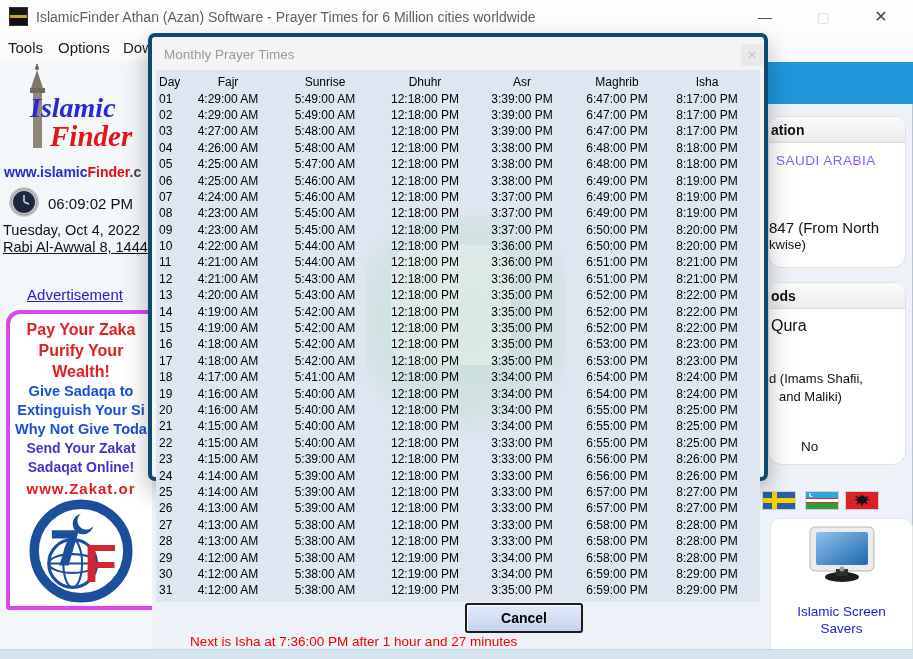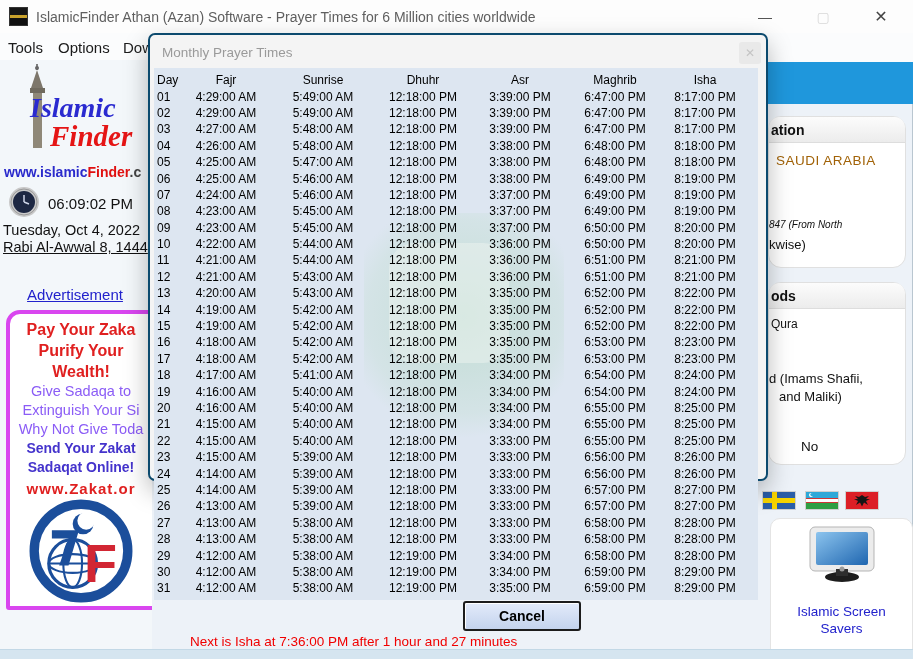--- a/index.html
+++ b/index.html
@@ -29,44 +29,44 @@
   .logo-finder{position:absolute;left:50px;top:60px;font-family:"Liberation Serif",serif;font-style:italic;font-weight:bold;font-size:29px;color:#e51515;}
   .website{position:absolute;left:4px;top:104px;font-size:14px;font-weight:600;white-space:nowrap;}
   .web-a{color:#2a2acc;} .web-b{color:#e01010;} .web-c{color:#444;}
   .clockicon{position:absolute;left:8px;top:126px;}
   .timeText{position:absolute;left:48px;top:135px;font-size:15px;color:#111;}
   .dateG{position:absolute;left:3px;top:162px;font-size:14.5px;color:#111;white-space:nowrap;}
   .dateH{position:absolute;left:3px;top:179px;font-size:14.5px;color:#111;text-decoration:underline;white-space:nowrap;}
   .advLink{position:absolute;left:0;top:226px;width:150px;text-align:center;font-size:15px;color:#2222cc;text-decoration:underline;cursor:pointer;}
   .adbox{position:absolute;left:6px;top:250px;width:150px;height:300px;background:#fff;border:4px solid #d946ef;border-radius:14px 3px 3px 3px;box-sizing:border-box;text-align:center;padding-top:5px;overflow:hidden;}
   .adr{font-size:16px;font-weight:bold;color:#e02020;line-height:21px;white-space:nowrap;}
-  .adg{font-size:14.5px;font-weight:400;color:#8b5cf6;line-height:19px;white-space:nowrap;}
+  .adg{font-size:14.5px;font-weight:700;color:#1d4ed8;line-height:19px;white-space:nowrap;}
   .adb{font-size:14px;font-weight:600;color:#4433cc;line-height:19px;white-space:nowrap;}
   .adu{font-size:15px;font-weight:bold;color:#e02020;letter-spacing:1px;margin-top:3px;white-space:nowrap;}
   .zlogo{margin-top:2px;}
   
   .banner{position:absolute;left:766px;top:62px;width:147px;height:42px;background:#1f97dc;}
   .rpanel{position:absolute;background:#fff;border:1px solid #e0e0e0;border-radius:13px;box-sizing:border-box;}
   .rp1{left:768px;top:116px;width:138px;height:152px;}
   .rp2{left:768px;top:282px;width:138px;height:183px;}
   .rphead{height:26px;background:linear-gradient(180deg,#fcfcfc,#ececec);border-bottom:1px solid #ddd;border-radius:10px 10px 0 0;
     font-size:14px;font-weight:bold;color:#111;padding:5px 0 0 2px;box-sizing:border-box;}
-  .country{position:absolute;left:7px;top:36px;font-size:13.5px;color:#a16207;letter-spacing:.5px;white-space:nowrap;}
-  .qibla1{position:absolute;left:0px;top:102px;font-size:10px;color:#111;white-space:nowrap;font-style:italic;}
+  .country{position:absolute;left:7px;top:36px;font-size:13.5px;color:#8b5cf6;letter-spacing:.5px;white-space:nowrap;}
+  .qibla1{position:absolute;left:0px;top:102px;font-size:15px;color:#111;white-space:nowrap;}
   .qibla2{position:absolute;left:0px;top:120px;font-size:13px;color:#111;white-space:nowrap;}
-  .meth1{position:absolute;left:2px;top:34px;font-size:12px;color:#111;white-space:nowrap;}
+  .meth1{position:absolute;left:2px;top:34px;font-size:16px;color:#111;white-space:nowrap;}
   .meth2{position:absolute;left:0px;top:88px;font-size:13px;color:#111;white-space:nowrap;}
   .meth3{position:absolute;left:10px;top:106px;font-size:13px;color:#111;white-space:nowrap;}
   .methNo{position:absolute;left:32px;top:156px;font-size:13.5px;color:#111;}
   .flag{position:absolute;top:492px;width:32px;height:17px;box-shadow:0 0 0 1px #d0d0d0;}
   .fl-se{left:763px;} .fl-uz{left:806px;} .fl-al{left:846px;}
   .rp3{position:absolute;left:770px;top:518px;width:143px;height:141px;background:#fff;border:1px solid #e4e4e4;border-radius:10px 10px 0 0;box-sizing:border-box;text-align:center;}
   .ss-label{margin-top:16px;font-size:13.5px;color:#2222cc;line-height:17px;width:120px;margin-left:auto;margin-right:auto;cursor:pointer;}
   
-  .dialog{position:absolute;left:148px;top:33px;width:620px;height:448px;background:#f4f4f4;border:2px solid #0c4a6e;
+  .dialog{position:absolute;left:148px;top:33px;width:620px;height:448px;background:#f4f4f4;border:4px solid #0c4a6e;
     border-radius:7px;box-sizing:border-box;box-shadow:0 10px 24px rgba(0,0,0,.28);z-index:10;}
   .dlg-title{position:absolute;left:12px;top:10px;font-size:13.5px;color:#9a9a9a;}
   .dlg-close{position:absolute;left:589px;top:7px;width:22px;height:22px;background:#e9e9e9;border-radius:3px;
     text-align:center;line-height:22px;font-size:12px;color:#c4c4c4;cursor:default;}
   .list{position:absolute;left:4px;top:33px;width:604px;height:532px;background:#dde6f1;overflow:hidden;}
   .watermark{position:absolute;left:210px;top:145px;width:200px;height:230px;border-radius:40px;
     background:radial-gradient(circle at 50% 45%,rgba(150,205,165,.38),rgba(170,215,180,.18) 60%,rgba(170,215,180,0) 75%);}
   .watermark2{position:absolute;left:235px;top:175px;width:120px;height:120px;border-radius:26px;background:rgba(235,243,238,.55);}
   .trow{display:grid;grid-template-columns:34px 76px 118px 82px 112px 78px 102px;height:16.4px;align-items:center;position:relative;}
   .tcell{font-size:12px;color:#000;text-align:center;white-space:nowrap;}

